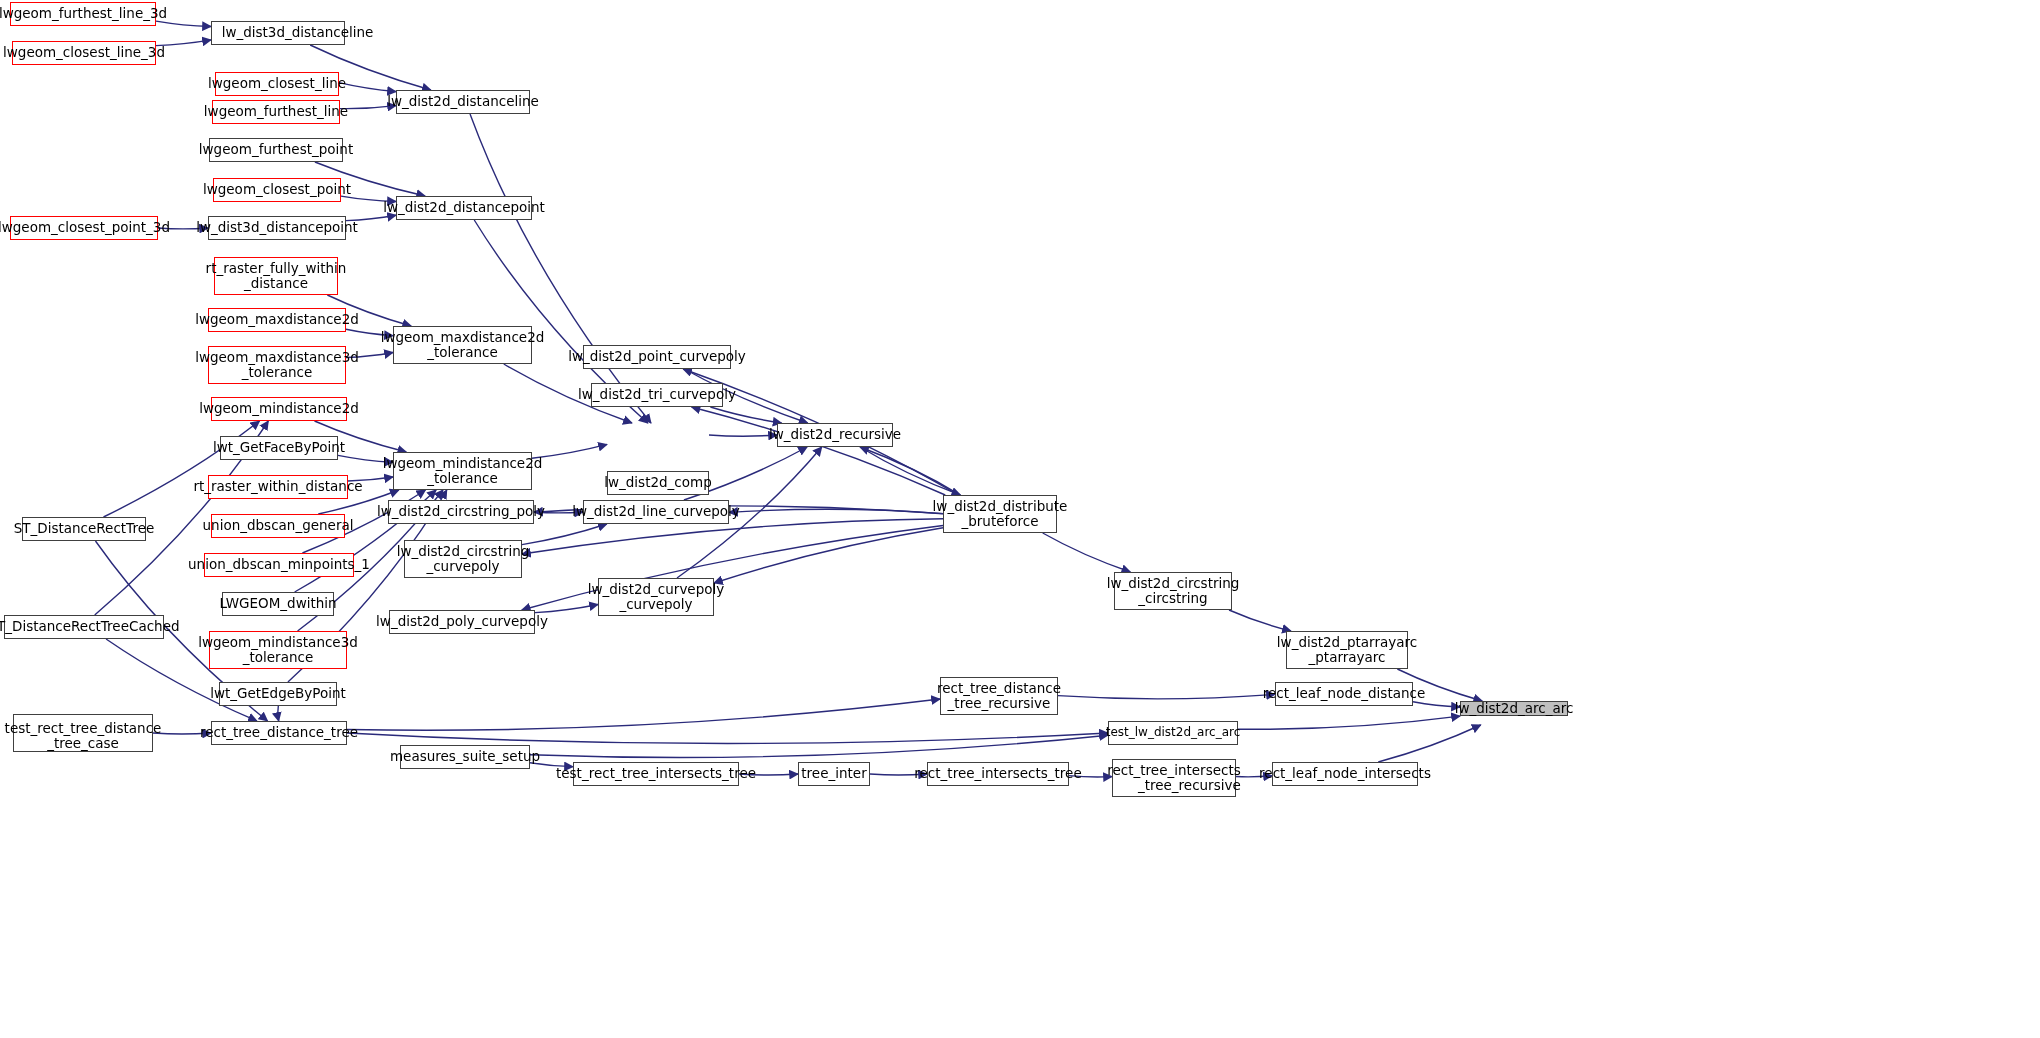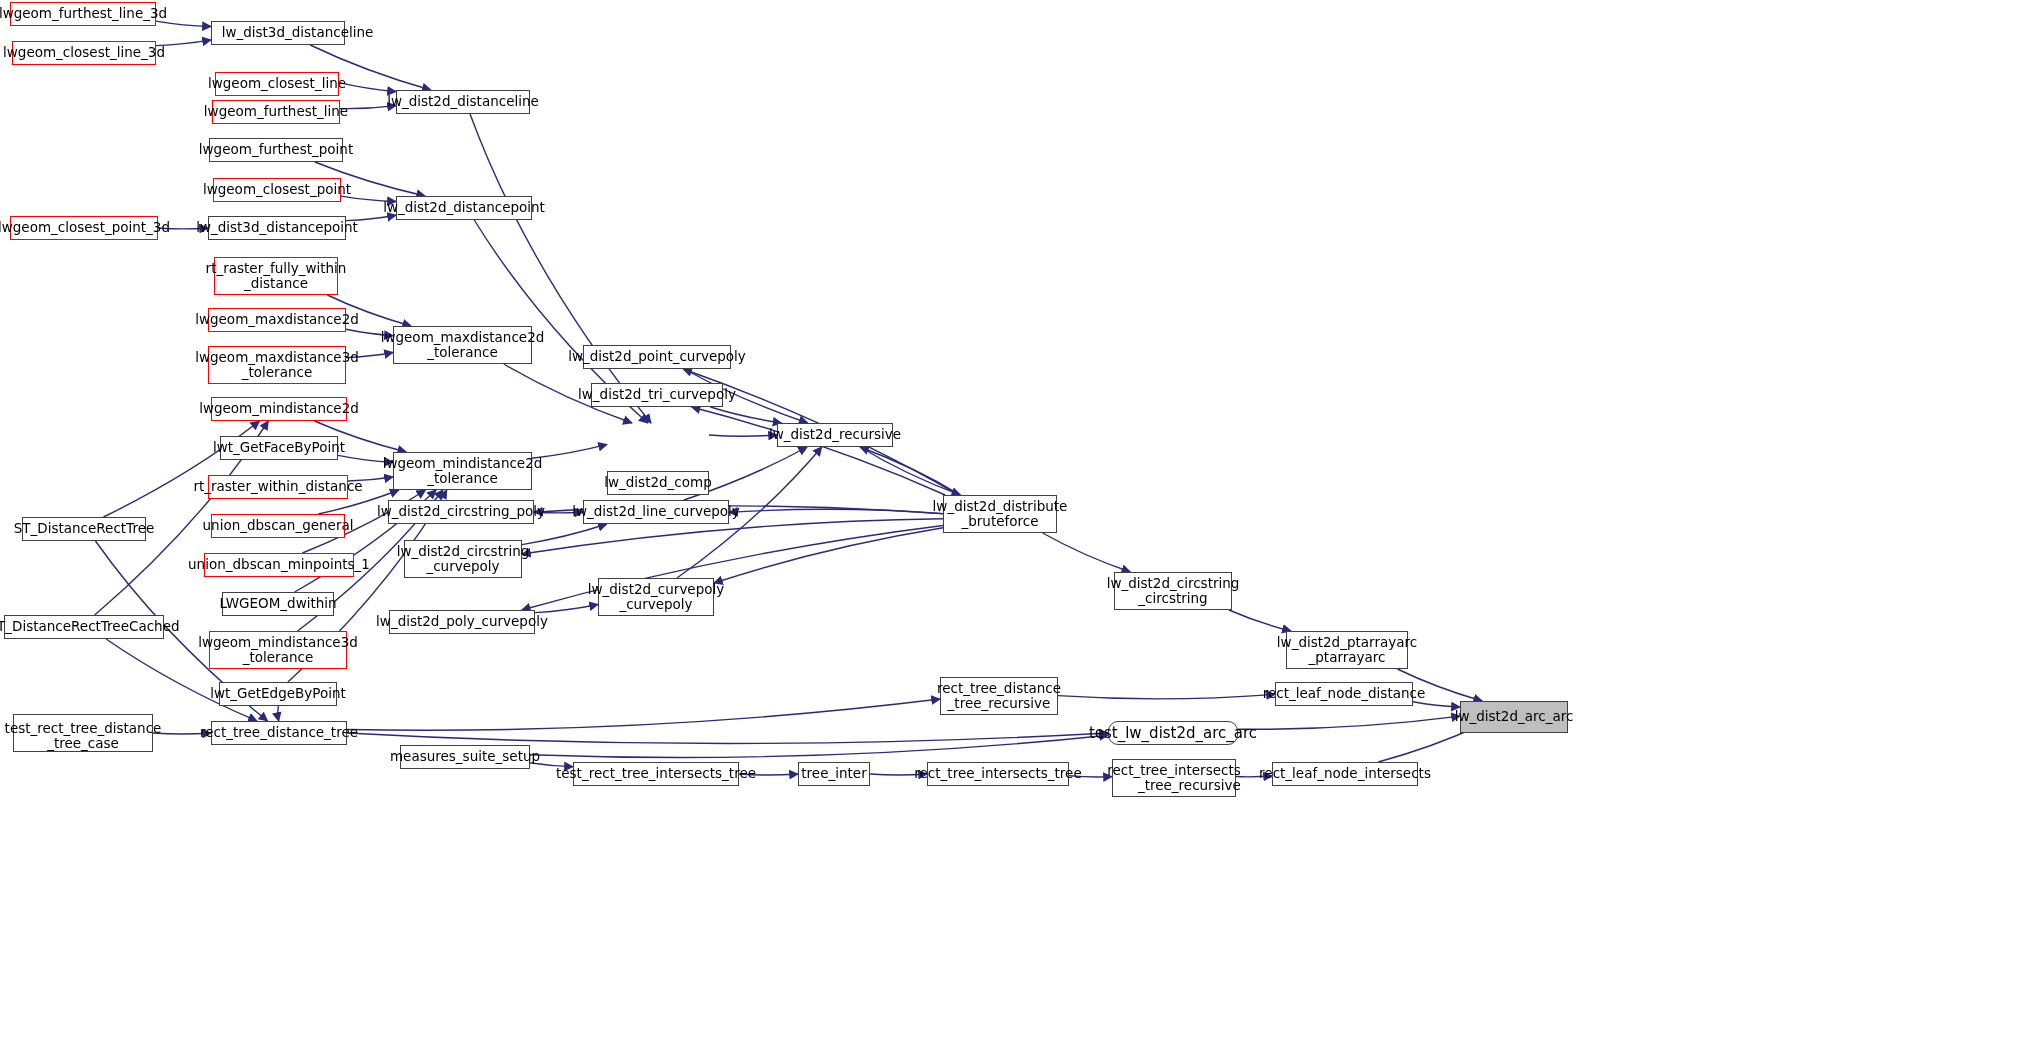--- a/index.html
+++ b/index.html
@@ -136,22 +136,22 @@
       <div class="node n-black" style="left: 777px; top: 423px; width: 116px; height: 24px; font-size: 13.5px;"><span>lw_dist2d_recursive</span></div>
       <div class="node n-black" style="left: 943px; top: 495px; width: 114px; height: 38px; font-size: 13.5px;"><span>lw_dist2d_distribute
 _bruteforce</span></div>
       <div class="node n-black" style="left: 1114px; top: 572px; width: 118px; height: 38px; font-size: 13.5px;"><span>lw_dist2d_circstring
 _circstring</span></div>
       <div class="node n-black" style="left: 1286px; top: 631px; width: 122px; height: 38px; font-size: 13.5px;"><span>lw_dist2d_ptarrayarc
 _ptarrayarc</span></div>
       <div class="node n-black" style="left: 940px; top: 677px; width: 118px; height: 38px; font-size: 13.5px;"><span>rect_tree_distance
 _tree_recursive</span></div>
       <div class="node n-black" style="left: 1275px; top: 682px; width: 138px; height: 24px; font-size: 13.5px;"><span>rect_leaf_node_distance</span></div>
-      <div class="node n-black" style="left: 1108px; top: 721px; width: 130px; height: 24px; font-size: 15px; border-radius: 10px;"><span>test_lw_dist2d_arc_arc</span></div>
-      <div class="node n-hl" style="left: 1460px; top: 701px; width: 108px; height: 32px; font-size: 13.5px;"><span>lw_dist2d_arc_arc</span></div>
+      <div class="node n-black" style="left: 1108px; top: 721px; width: 130px; height: 24px; font-size: 12px;"><span>test_lw_dist2d_arc_arc</span></div>
+      <div class="node n-hl" style="left: 1460px; top: 701px; width: 108px; height: 15px; font-size: 13.5px;"><span>lw_dist2d_arc_arc</span></div>
       <div class="node n-black" style="left: 400px; top: 745px; width: 130px; height: 24px; font-size: 13.5px;"><span>measures_suite_setup</span></div>
       <div class="node n-black" style="left: 573px; top: 762px; width: 166px; height: 24px; font-size: 13.5px;"><span>test_rect_tree_intersects_tree</span></div>
       <div class="node n-black" style="left: 798px; top: 762px; width: 72px; height: 24px; font-size: 13.5px;"><span>tree_inter</span></div>
       <div class="node n-black" style="left: 927px; top: 762px; width: 142px; height: 24px; font-size: 13.5px;"><span>rect_tree_intersects_tree</span></div>
       <div class="node n-black" style="left: 1112px; top: 759px; width: 124px; height: 38px; font-size: 13.5px; text-align: right;"><span>rect_tree_intersects
 _tree_recursive</span></div>
       <div class="node n-black" style="left: 1272px; top: 762px; width: 146px; height: 24px; font-size: 13.5px;"><span>rect_leaf_node_intersects</span></div>
     </div>
 </div>
 

